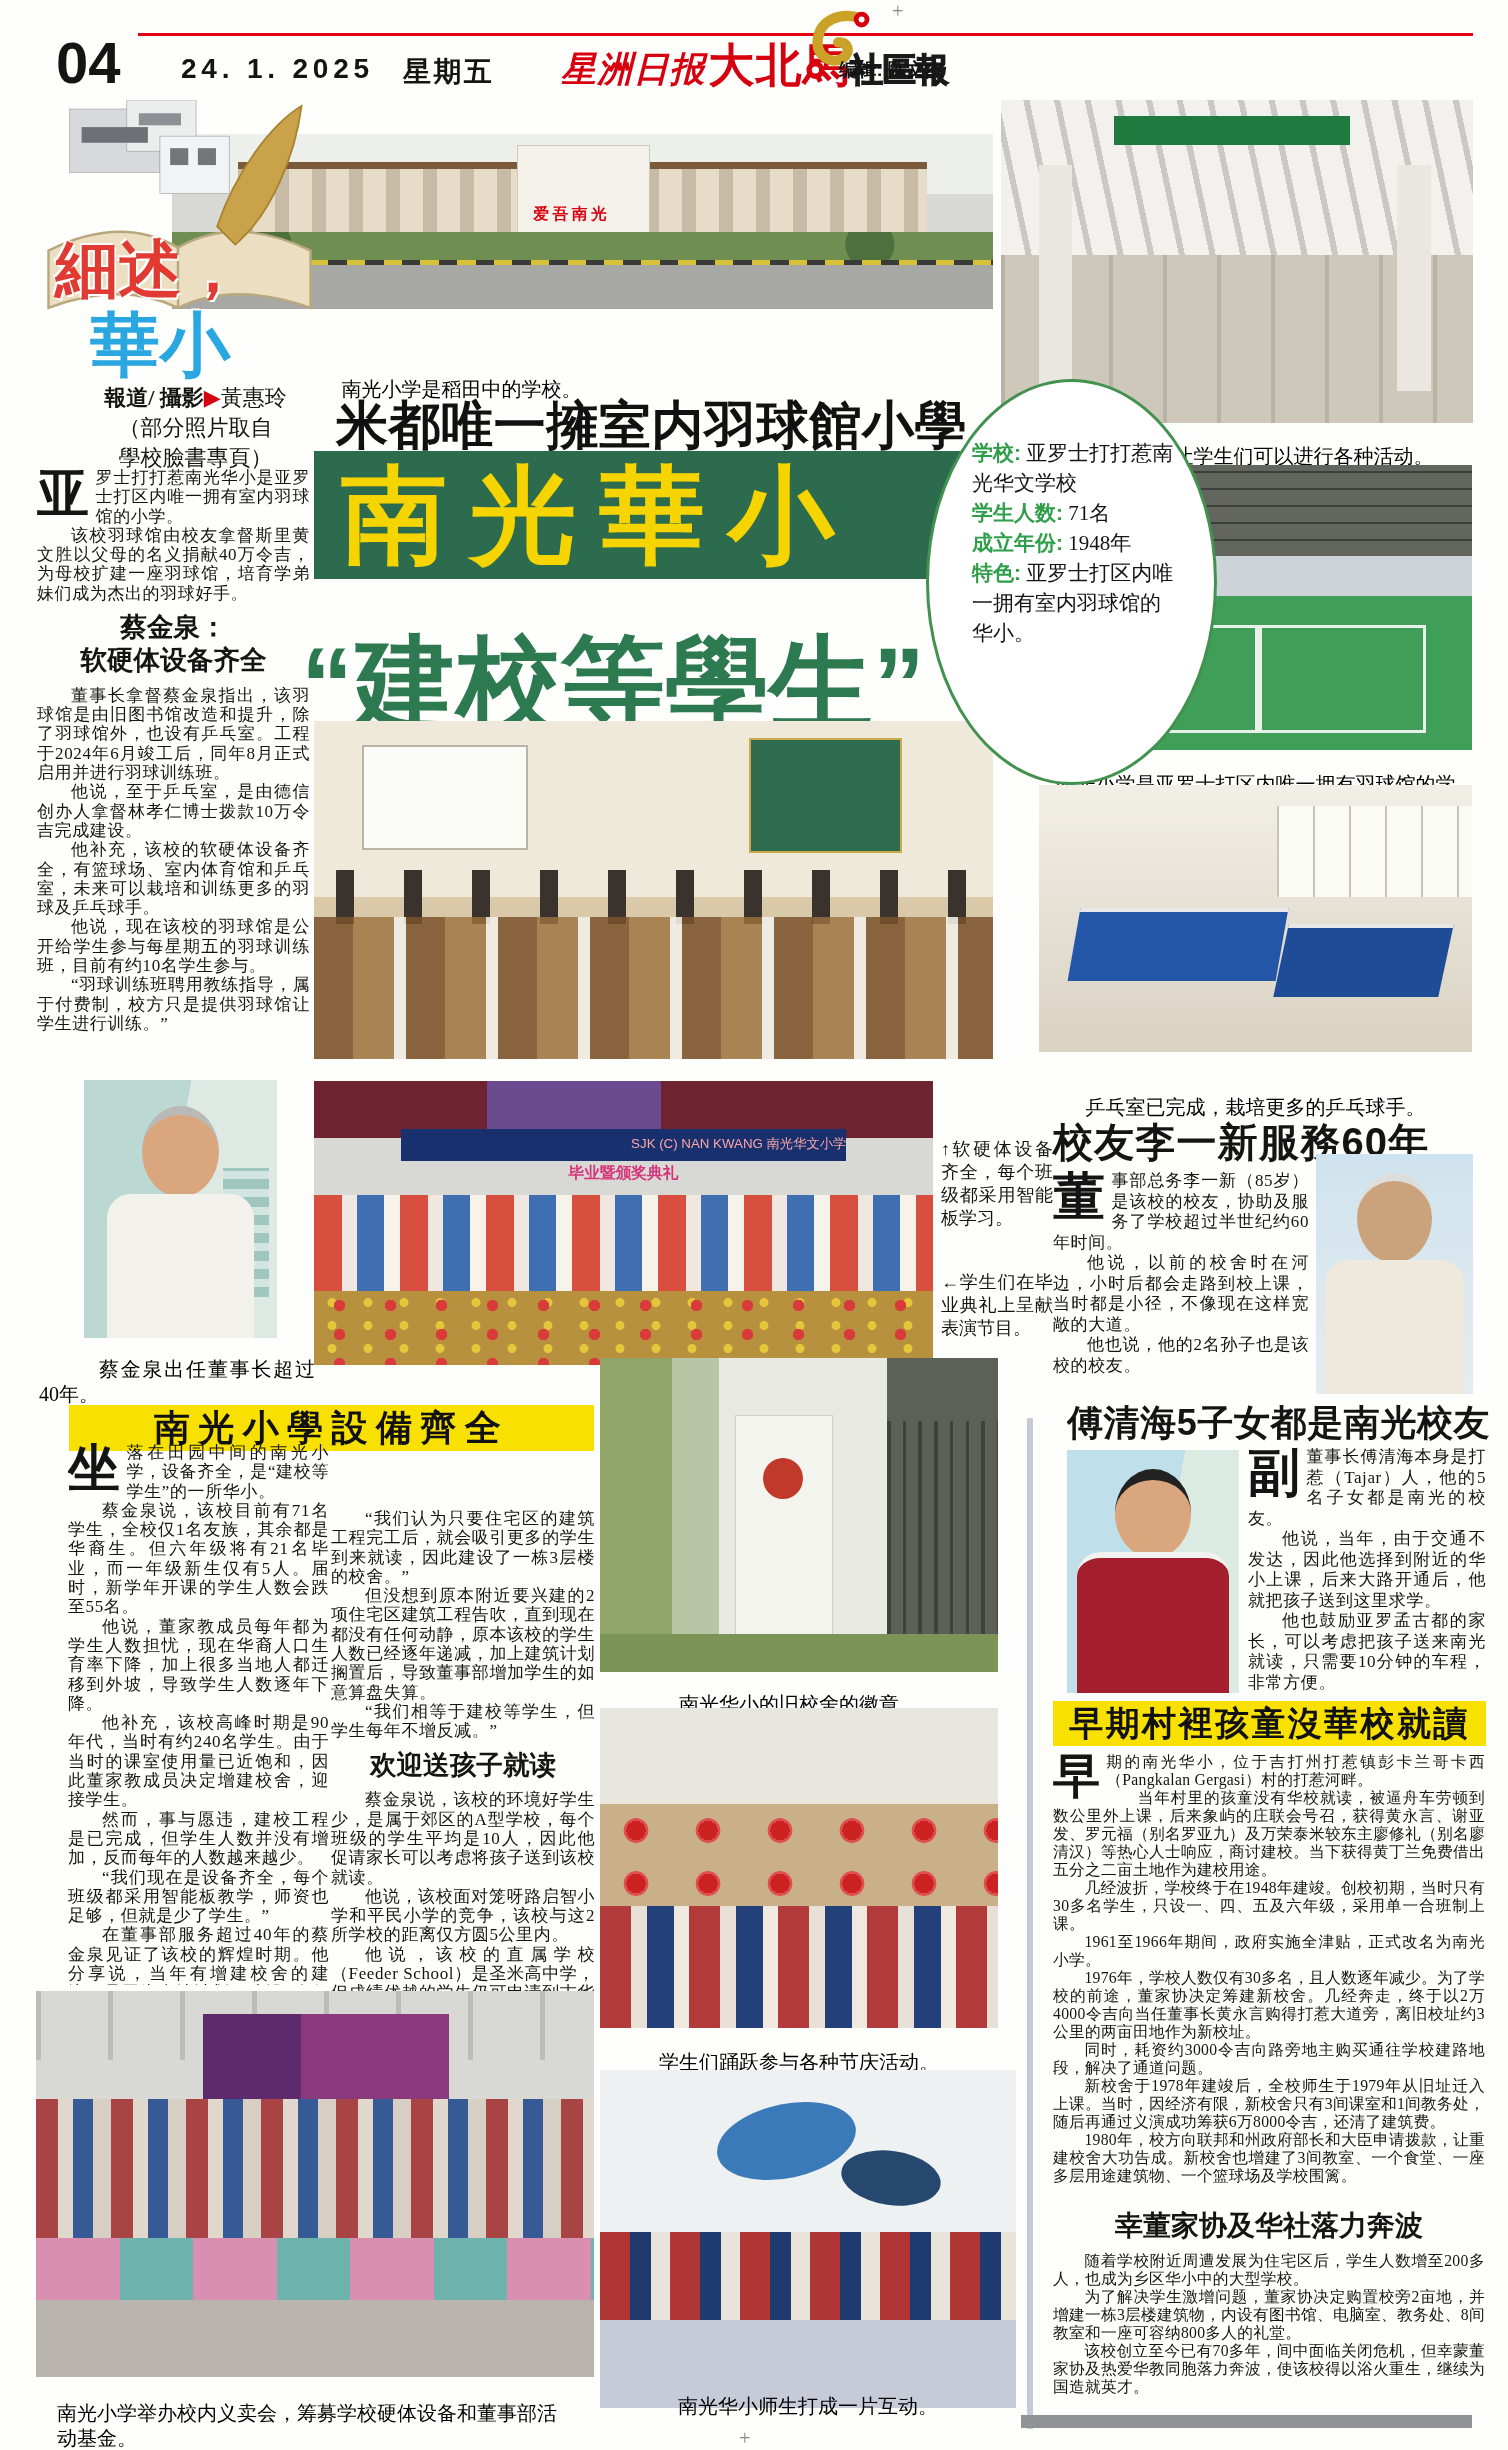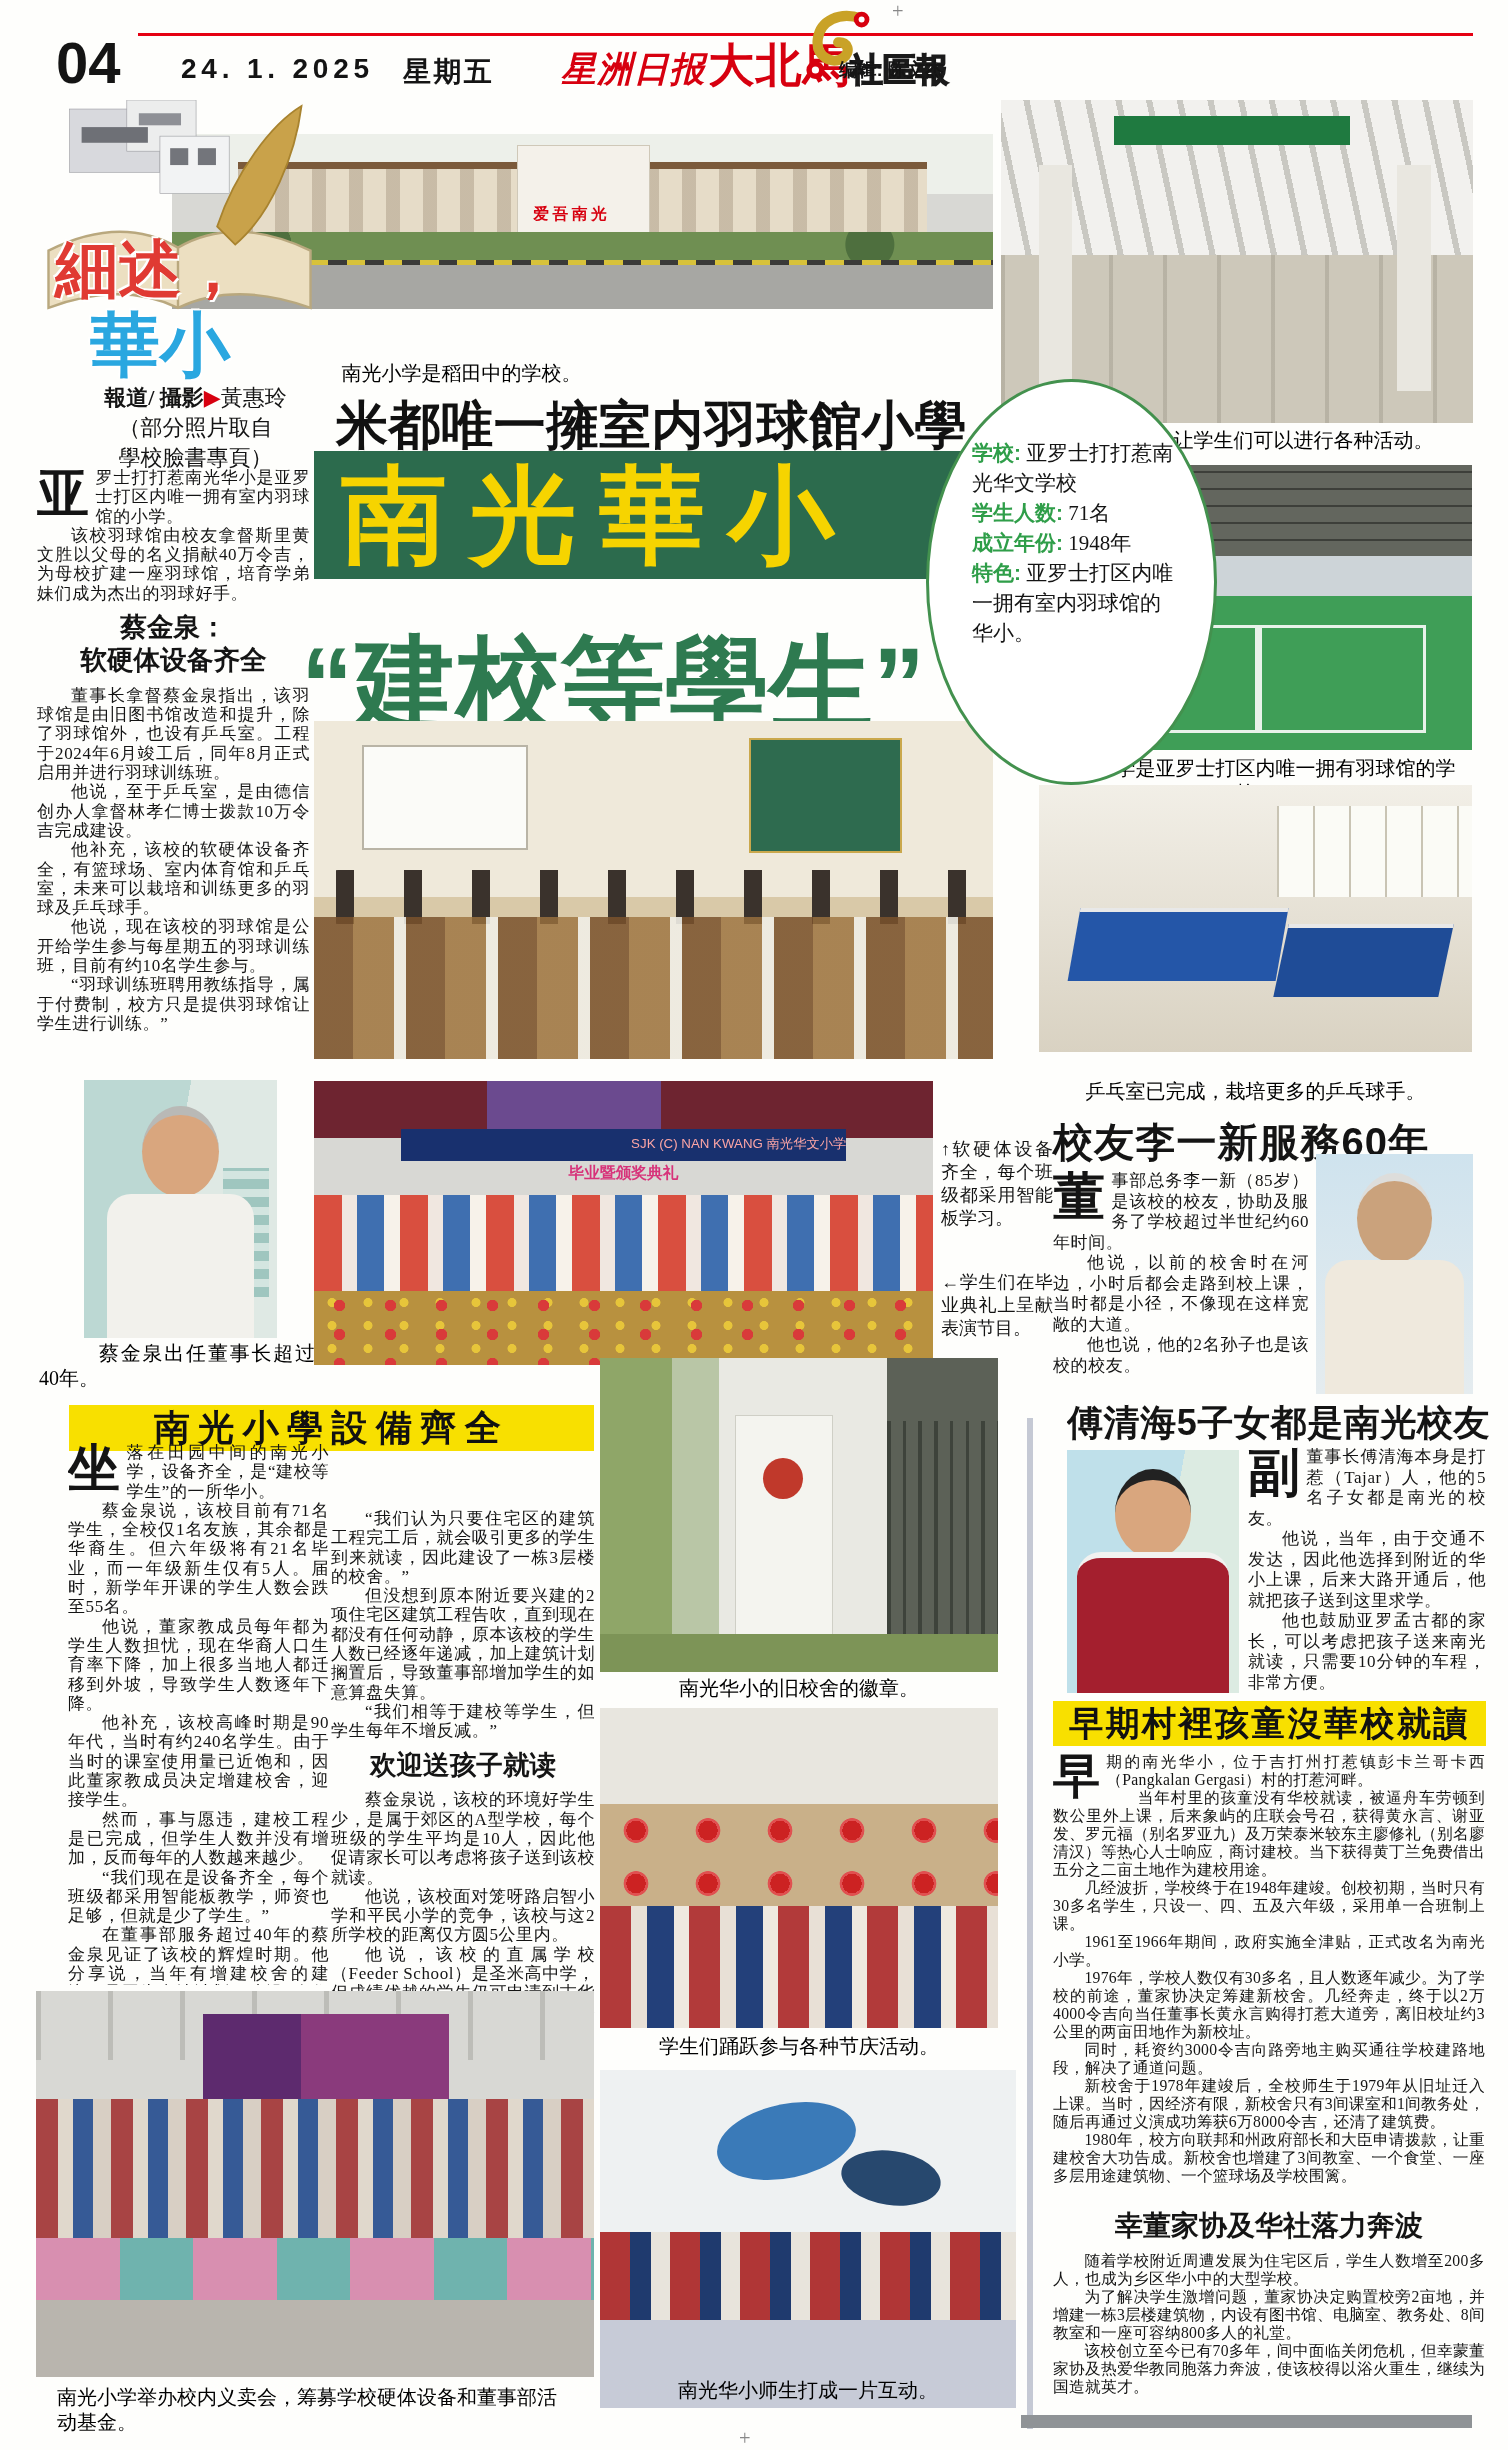--- a/index.html
+++ b/index.html
@@ -2,21 +2,21 @@
 <html style="font-size:9.7px"><head>
 <meta charset="utf-8">
 <style>
   html,body{margin:0;padding:0;background:#ffffff;}
   #page{position:relative;width:1509px;height:2450px;background:#fefefc;overflow:hidden;
         font-family:"Liberation Serif","DejaVu Serif",serif;color:#141414;}
   .abs{position:absolute;}
   .sans{font-family:"Liberation Sans","DejaVu Sans",sans-serif;}
   .b{font-weight:bold;}
   .photo{position:absolute;overflow:hidden;background:#d8d8d4;}
-  .cap{position:absolute;font-size:20px;line-height:25px;color:#000;}
+  .cap{position:absolute;font-size:20px;line-height:25px;color:#000;margin-top:16px;}
   .cap.c{text-align:center;}
   .body-txt{font-size:17px;line-height:19.3px;letter-spacing:0.6px;text-align:justify;overflow:hidden;}
   .body-txt p{margin:0;text-indent:2em;}
   .body-txt p.lead{text-indent:0;}
   .dc{float:left;font-size:52px;line-height:47px;font-weight:bold;margin:2.4px 6px 0 0;}
   .sub{display:block;text-align:center;font-weight:bold;font-family:"Liberation Sans","DejaVu Sans",sans-serif;
        font-size:26.6px;line-height:33px;margin:8.4px 0;text-indent:0 !important;letter-spacing:0;}
   .yellow-bar{position:absolute;background:#f8e000;color:#111;font-weight:bold;
        font-family:"Liberation Sans","DejaVu Sans",sans-serif;text-align:center;}
   .headline-blk{color:#111;}

